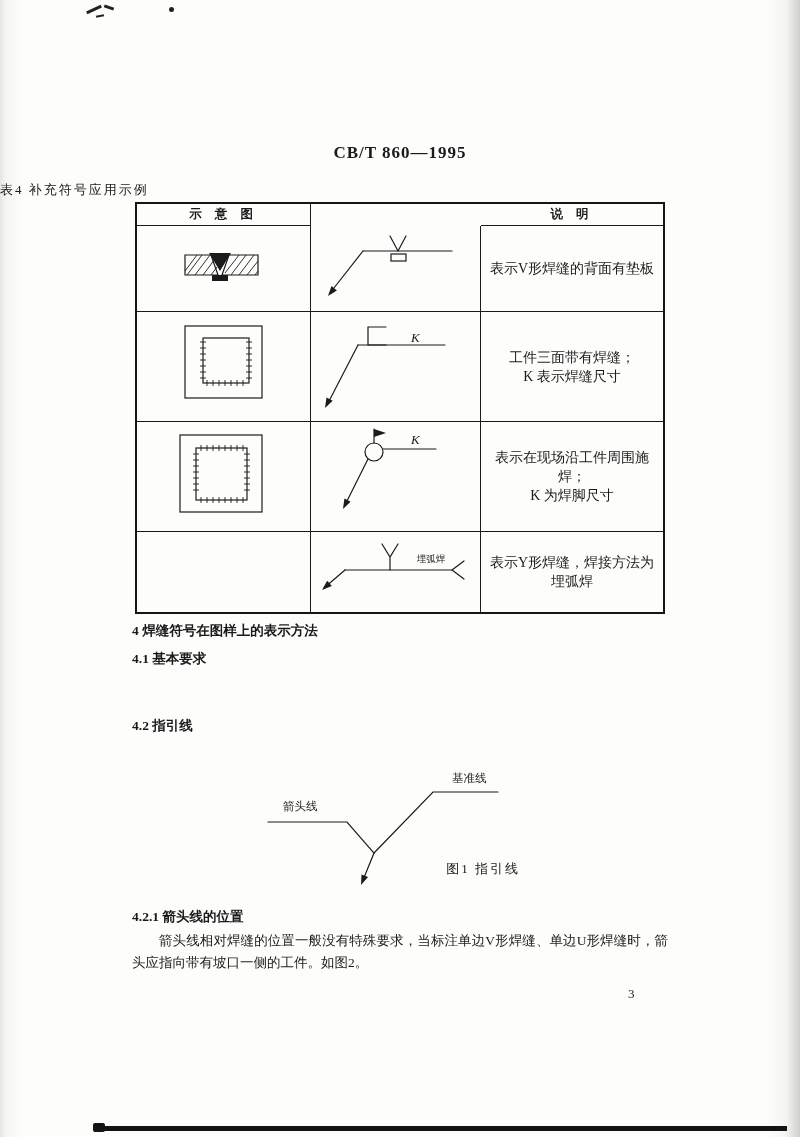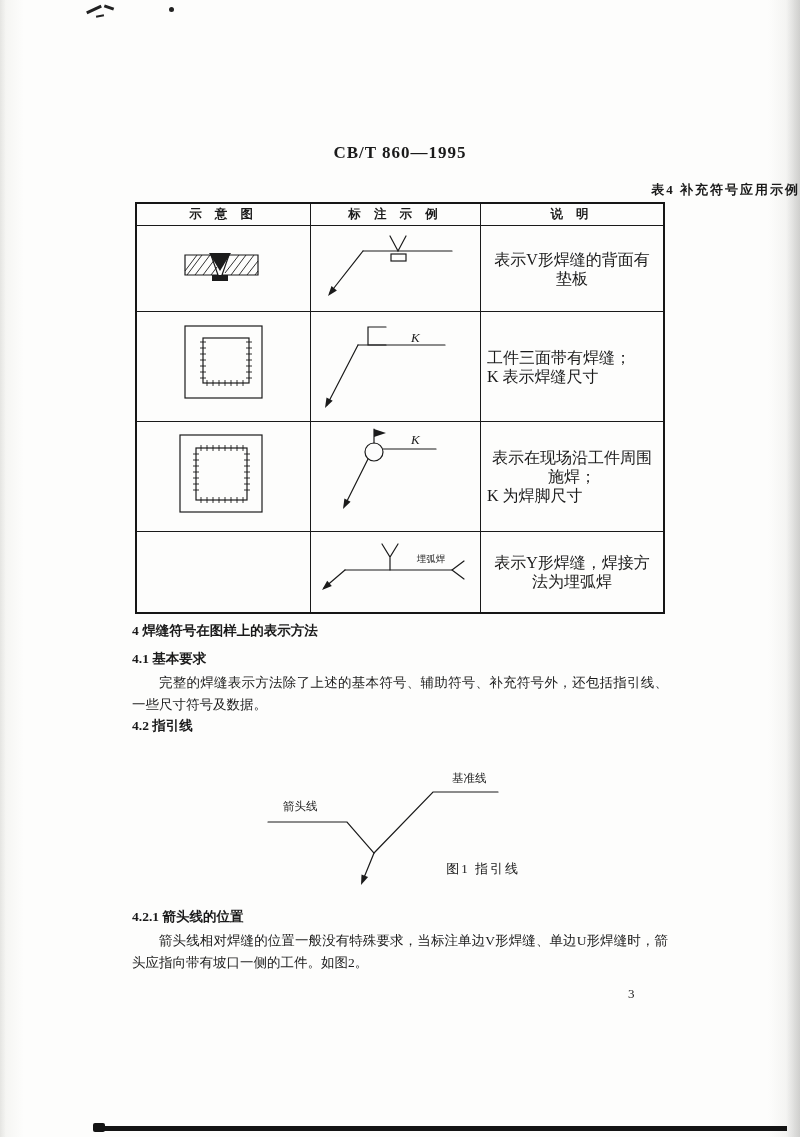--- a/index.html
+++ b/index.html
@@ -1,28 +1,28 @@
 <!DOCTYPE html>
 <html><head>
 <meta charset="utf-8">
 <style>
   html,body{margin:0;padding:0;background:#e9e9e7;}
   .page{position:relative;width:800px;height:1137px;margin:0 auto;overflow:hidden;
         background:linear-gradient(90deg,#f3f3f0 0%,#fdfdfc 3%,#fdfdfc 96%,#ededeb 100%);
         font-family:"Liberation Serif","DejaVu Serif",serif;color:#1a1a1a;}
   .abs{position:absolute;}
   .doc-header{left:0;top:143px;width:100%;text-align:center;font-size:17px;font-weight:bold;letter-spacing:1px;}
-  .tbl-title{left:0;top:181px;width:100%;text-align:right;font-size:13px;font-weight:bold;letter-spacing:2px;}
+  .tbl-title{left:0;top:181px;width:100%;text-align:left;font-size:13px;font-weight:normal;letter-spacing:2px;}
   .tbl{left:135px;top:202px;width:530px;height:412px;border:2px solid #161616;box-sizing:border-box;}
   .c{position:absolute;box-sizing:border-box;border-right:1px solid #1a1a1a;border-bottom:1px solid #1a1a1a;}
   .c.nr{border-right:none;}
   .c.nb{border-bottom:none;}
   .head{display:flex;align-items:center;justify-content:center;font-weight:bold;font-size:12.5px;letter-spacing:5px;}
-  .desc{display:flex;flex-direction:column;align-items:flex-start;justify-content:center;
-        font-size:16px;line-height:19px;text-align:center;padding:0 6px;}
+  .desc{display:flex;flex-direction:column;align-items:center;justify-content:center;
+        font-size:14px;line-height:19px;text-align:center;padding:0 6px;}
   .c svg{display:block;}
   .heading{font-weight:bold;font-size:13.5px;white-space:nowrap;}
   .para{width:536px;font-size:13.5px;line-height:22px;text-indent:2em;text-align:justify;}
   .fig-caption{left:240px;top:860px;width:280px;text-align:right;font-size:13px;letter-spacing:2px;}
   .page-num{left:628px;top:986px;font-size:13px;}
   .watermark{left:350px;top:978px;font-family:"DejaVu Sans","Liberation Sans",sans-serif;
              font-weight:bold;font-size:76px;letter-spacing:1px;color:rgba(136,160,182,0.55);
              white-space:nowrap;}
   .bottom-bar{left:95px;top:1126px;width:692px;height:5px;background:#141414;}
   .bottom-blob{left:93px;top:1123px;width:12px;height:9px;background:#141414;border-radius:2px;}
@@ -44,21 +44,20 @@
   <div class="abs edge-left"></div>
   <div class="abs bottom-bar"></div>
   <div class="abs bottom-blob"></div>
 
   <div class="abs doc-header">CB/T 860—1995</div>
   <div class="abs tbl-title">表4  补充符号应用示例</div>
 
   <div class="abs tbl">
 
     <div class="c head" style="left:0;top:0;width:174px;height:22px;">示 意 图</div>
-    <div class="c head" style="left:174px;top:0;width:170px;height:22px;">标 注 示 例</div>
     <div class="c head nr" style="left:344px;top:0;width:182px;height:22px;">说  明</div>
 
     <div class="c" style="left:0;top:22px;width:174px;height:86px;">
       <svg width="174" height="86" viewBox="0 0 174 86">
         <g stroke="#1b1b1b" stroke-width="1.2" fill="none">
           <polygon points="48,29 74,29 81,49 48,49"></polygon>
           <polygon points="92,29 121,29 121,49 85,49"></polygon>
           <path stroke-width="0.9" d="M48 45 L60 29 M50 49 L65 29 M58 49 L73 29 M66 49 L78 33 M74 49 L80 41 M88 47 L102 29 M94 49 L109 29 M102 49 L117 29 M110 49 L121 35 M118 49 L121 45"></path>
         </g>
         <polygon points="72,27 94,27 83,45" fill="#1b1b1b"></polygon>
@@ -145,21 +144,20 @@
         <text x="120" y="30" font-size="9.5" text-anchor="middle">埋弧焊</text>
       </svg>
     </div>
     <div class="c desc nr nb" style="left:344px;top:328px;width:182px;height:80px;">
       <div>表示Y形焊缝，焊接方法为埋弧焊</div>
     </div>
   </div>
 
   <div class="abs heading" style="left:132px;top:622px;">4  焊缝符号在图样上的表示方法</div>
   <div class="abs heading" style="left:132px;top:650px;">4.1  基本要求</div>
-  <div class="abs para" style="left:132px;top:672px;">完整的焊缝表示方法除了上述的基本符号、辅助符号、补充符号外，还包括指引线、一些尺寸符号及数据。</div>
   <div class="abs heading" style="left:132px;top:717px;">4.2  指引线</div>
 
   <svg class="abs" style="left:240px;top:762px;" width="280" height="125" viewBox="0 0 280 125">
     <g stroke="#1b1b1b" stroke-width="1.2" fill="none" stroke-linecap="round">
       <path d="M28 60 H107 L134 91 L123 118"></path>
       <path d="M134 91 L193 30 H258"></path>
     </g>
     <polygon points="121,123 128.1,115 121.5,112.4" fill="#1b1b1b"></polygon>
     <text x="43" y="48" font-size="11.5">箭头线</text>
     <text x="212" y="20" font-size="11.5">基准线</text>

